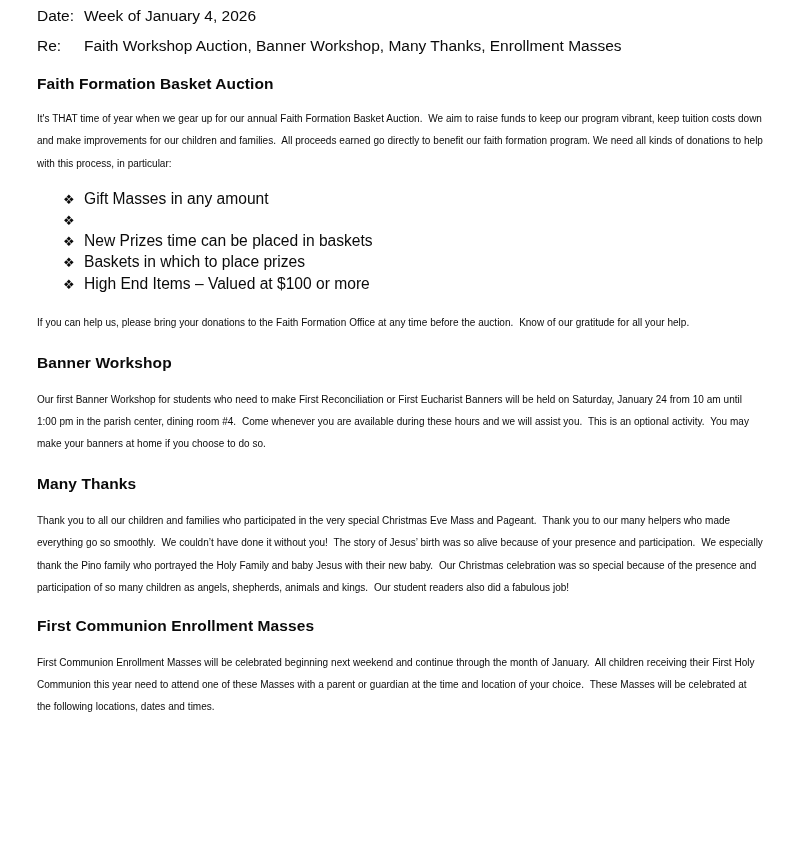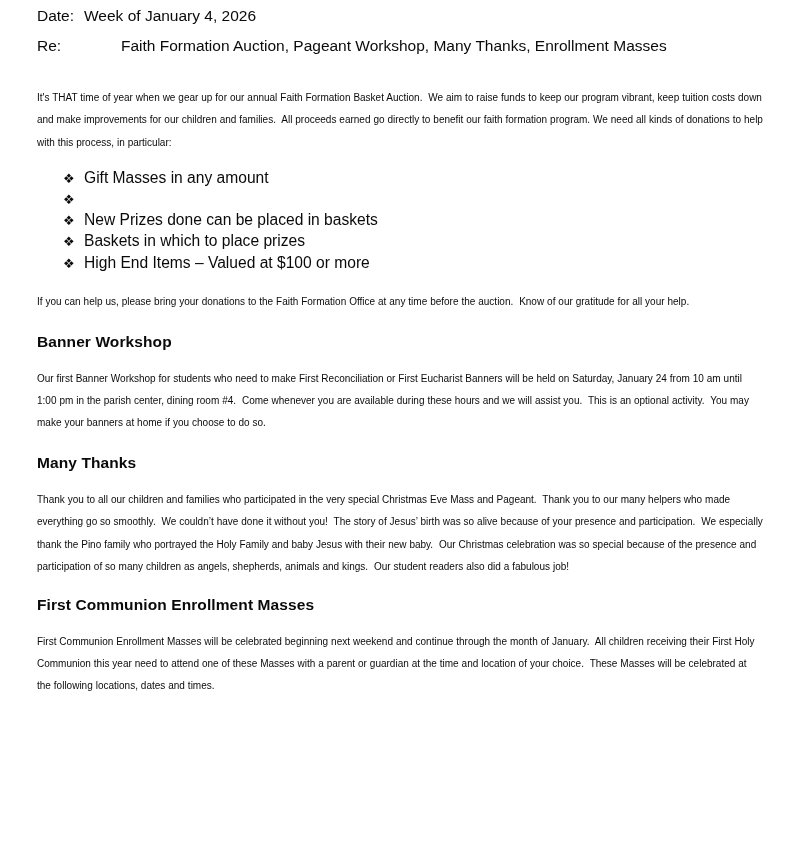--- a/index.html
+++ b/index.html
@@ -31,21 +31,21 @@
   
   .meta-row {
     display: flex;
     align-items: baseline;
     font-size: 15.5px;
     line-height: 22px;
     margin: 0;
     padding: 0;
   }
   .meta-row:first-child { padding-top: 5px; }
-  .meta-row + .meta-row { margin-top: 8px; gap: 37px; }
+  .meta-row + .meta-row { margin-top: 8px; }
   .meta-label {
     flex: 0 0 auto;
     width: 47px;
     white-space: pre;
   }
   .meta-value {
     flex: 1 1 auto;
     white-space: pre-wrap;
   }
 
@@ -106,41 +106,42 @@
 
 <div class="page">
   <div class="doc-body">
 
     <div class="meta-row">
       <span class="meta-label">Date:</span>
       <span class="meta-value">Week of January 4, 2026</span>
     </div>
     <div class="meta-row">
       <span class="meta-label">Re:</span>
-      <span class="meta-value">Faith Formation Auction, Pageant Workshop, Many Thanks, Enrollment Masses</span>
+      <span class="meta-value">Faith Workshop Auction, Banner Workshop, Many Thanks, Enrollment Masses</span>
     </div>
 
     <div class="gap-16"></div>
 
+    <div class="section-heading">Faith Formation Basket Auction</div>
     <div class="gap-14"></div>
     <p class="para">It's THAT time of year when we gear up for our annual Faith Formation Basket Auction.  We aim to raise funds to keep our program vibrant, keep tuition costs down and make improvements for our children and families.  All proceeds earned go directly to benefit our faith formation program. We need all kinds of donations to help with this process, in particular:</p>
 
     <div class="gap-14"></div>
 
     <ul class="bullet-list">
       <li class="bullet-item">
         <span class="bullet-glyph">❖</span>
         <span class="bullet-text">Gift Masses in any amount</span>
       </li>
       <li class="bullet-item">
         <span class="bullet-glyph">❖</span>
       </li>
       <li class="bullet-item">
         <span class="bullet-glyph">❖</span>
-        <span class="bullet-text">New Prizes done can be placed in baskets</span>
+        <span class="bullet-text">New Prizes time can be placed in baskets</span>
       </li>
       <li class="bullet-item">
         <span class="bullet-glyph">❖</span>
         <span class="bullet-text">Baskets in which to place prizes</span>
       </li>
       <li class="bullet-item">
         <span class="bullet-glyph">❖</span>
         <span class="bullet-text">High End Items – Valued at $100 or more</span>
       </li>
     </ul>

